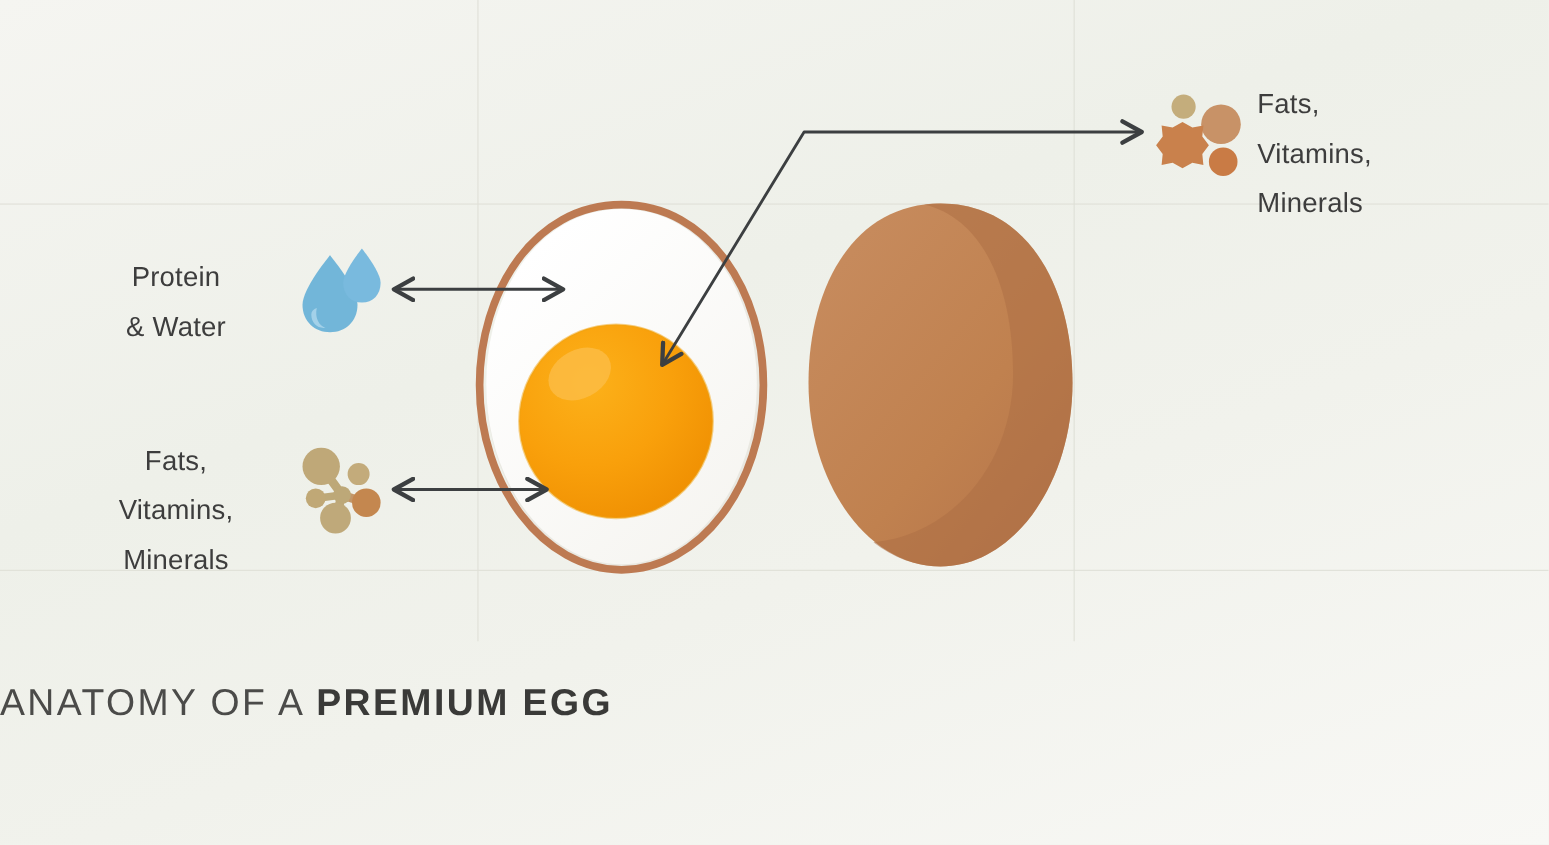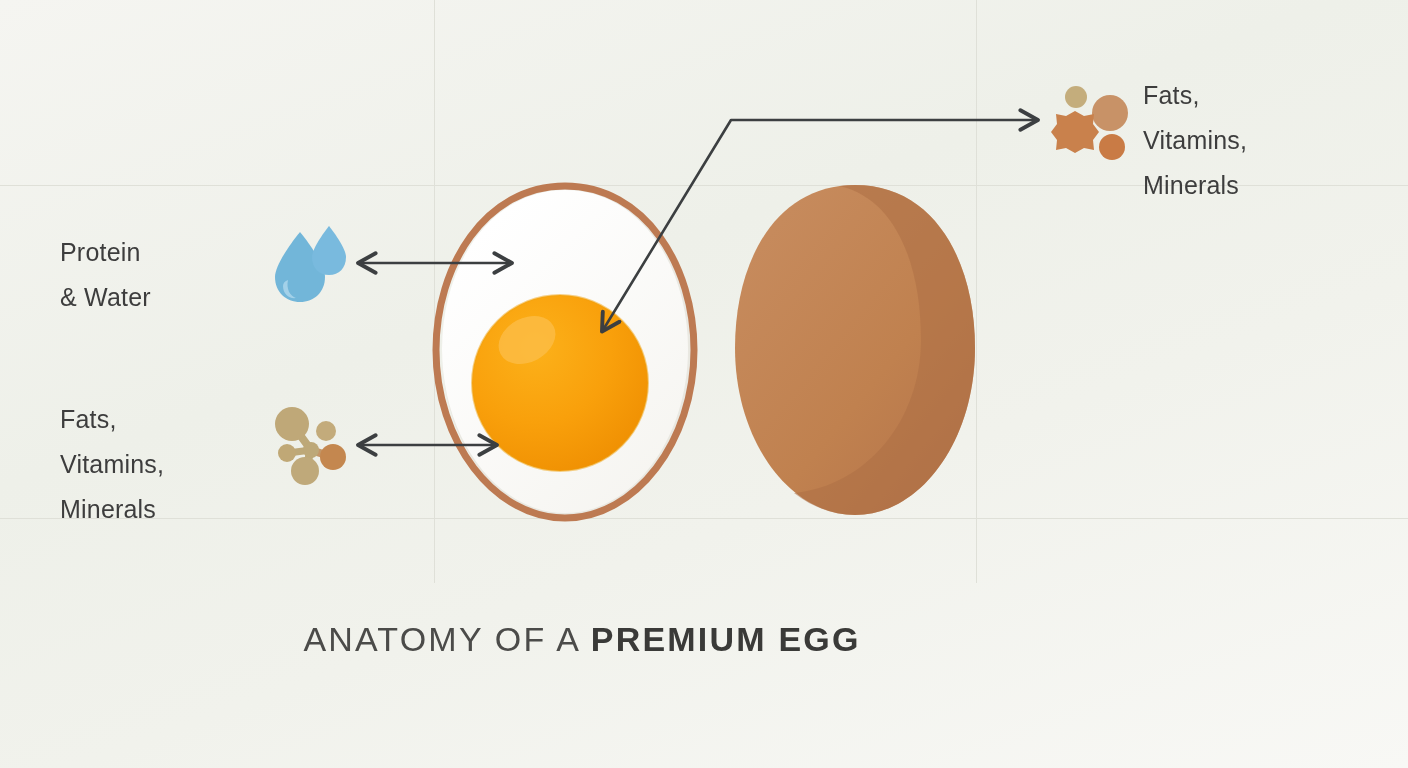--- a/index.html
+++ b/index.html
@@ -28,30 +28,29 @@
 
   
   .label {
     position: absolute;
     color: #3d3d3d;
     font-size: 25px;
     line-height: 45px;
     letter-spacing: 0.2px;
     white-space: pre-line;
   }
-  .label.right-align { text-align: left; }
+  .label.right-align { text-align: center; }
   .label.left-align  { text-align: left; }
 
   
   #title {
     position: absolute;
     left: 0;
     top: 620px;
     width: 1164px;
-    text-align: center;
     font-size: 34px;
     letter-spacing: 2.2px;
     color: #4b4b49;
     font-weight: 400;
   }
   #title .bold { font-weight: 700; color: #3a3a38; }
 
   
   #art {
     position: absolute;

